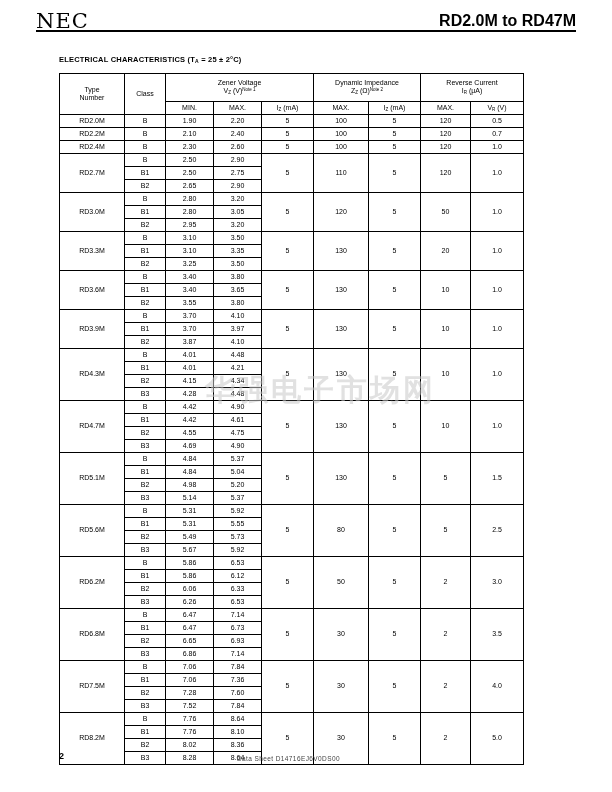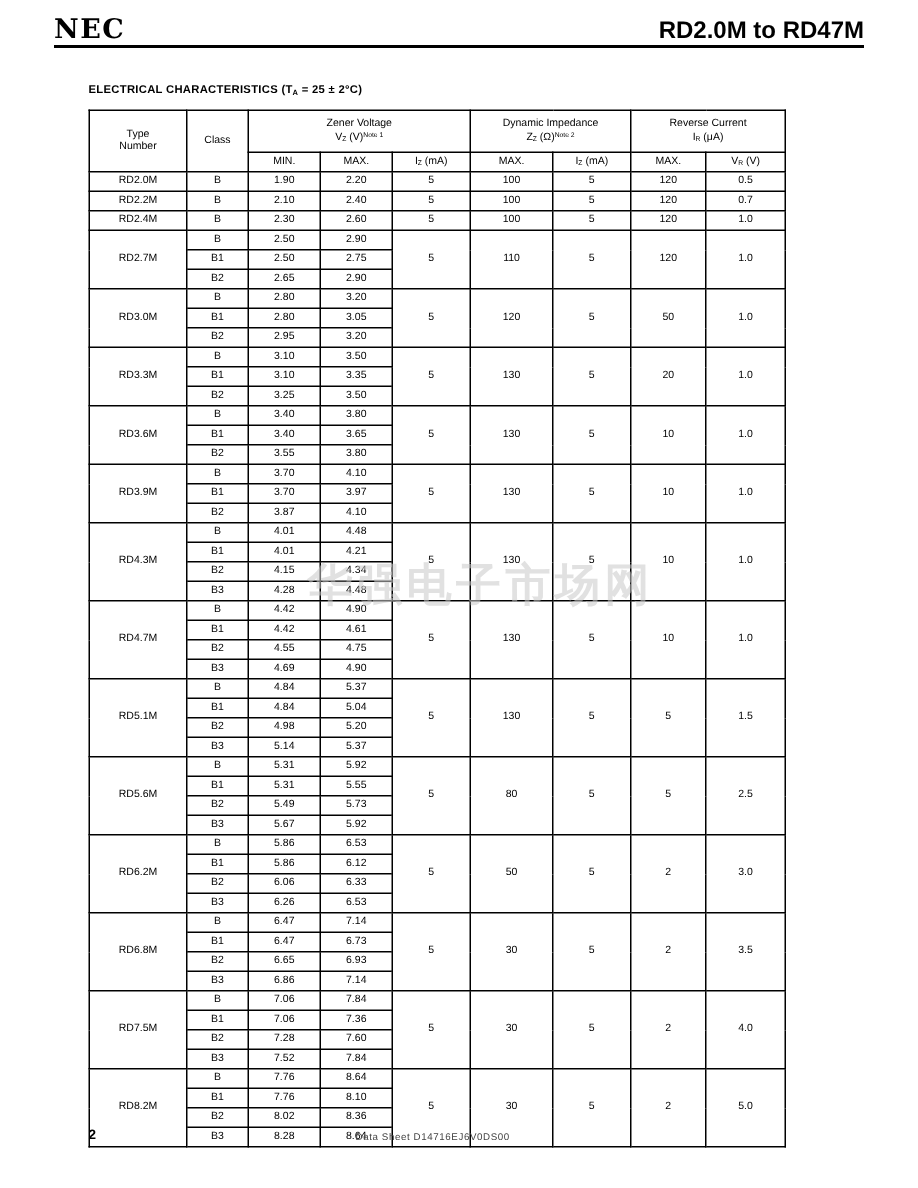--- a/index.html
+++ b/index.html
@@ -1,21 +1,21 @@
 <!DOCTYPE html>
 <html><head>
 <meta charset="utf-8">
 <style>
   html,body{margin:0;padding:0;}
   body{width:612px;height:792px;position:relative;background:#fff;
        font-family:"Liberation Sans",sans-serif;color:#000;}
   .page{position:absolute;left:0;top:0;width:612px;height:792px;background:#fff;overflow:hidden;}
 
   .nec-logo{position:absolute;left:36px;top:9px;font-family:"DejaVu Serif",serif;
-            font-weight:700;font-size:18px;letter-spacing:1px;}
+            font-weight:400;font-size:21px;letter-spacing:1px;}
   .doc-title{position:absolute;right:36px;top:12px;font-size:16px;font-weight:700;}
   .header-rule{position:absolute;left:36px;top:30px;width:540px;height:2px;background:#000;}
 
   .section-title{position:absolute;left:59px;top:55px;font-size:7.5px;font-weight:700;letter-spacing:0.2px;}
 
   .ec-table{position:absolute;left:59px;top:73px;width:464px;border-collapse:collapse;
             table-layout:fixed;font-size:7px;line-height:1.15;}
   .ec-table th,.ec-table td{border:1px solid #000;text-align:center;vertical-align:middle;
             padding:0;font-weight:400;overflow:hidden;}
   .ec-table thead tr.h1 th{height:27px;}

